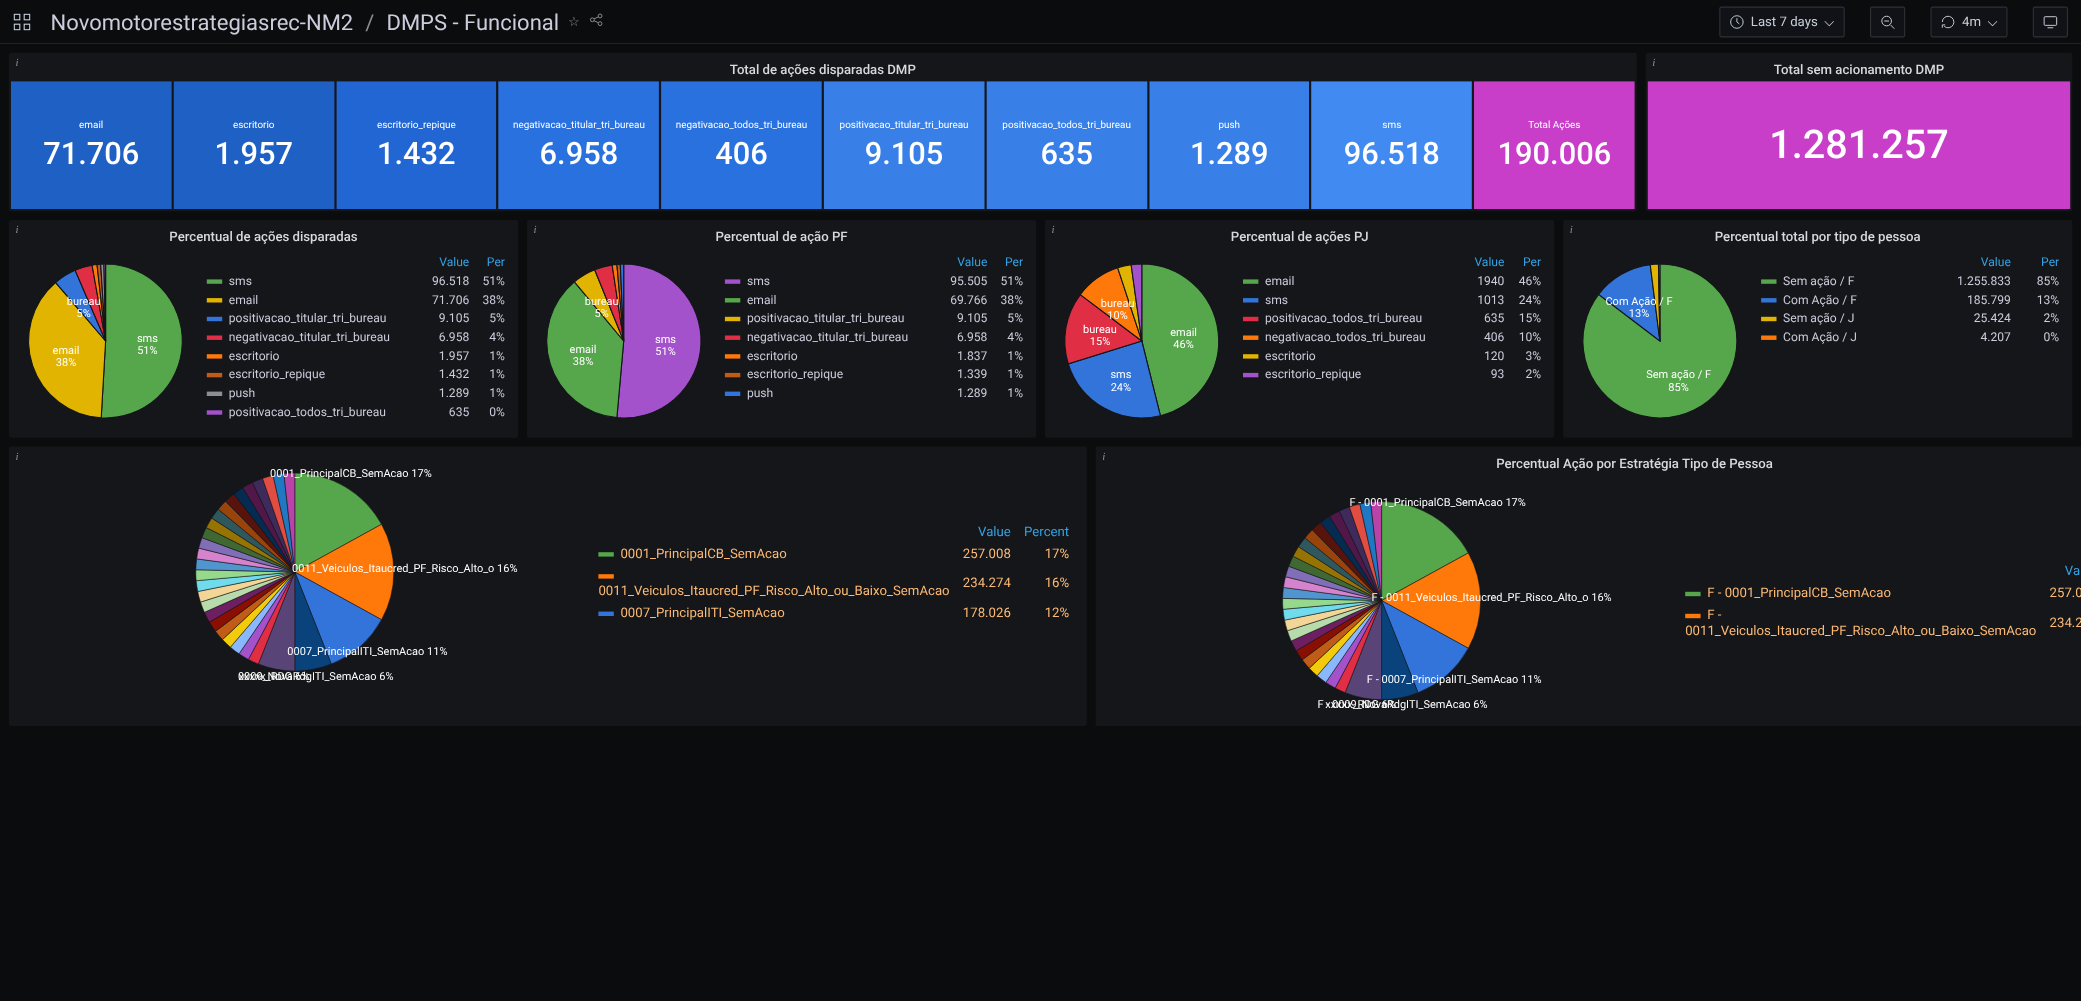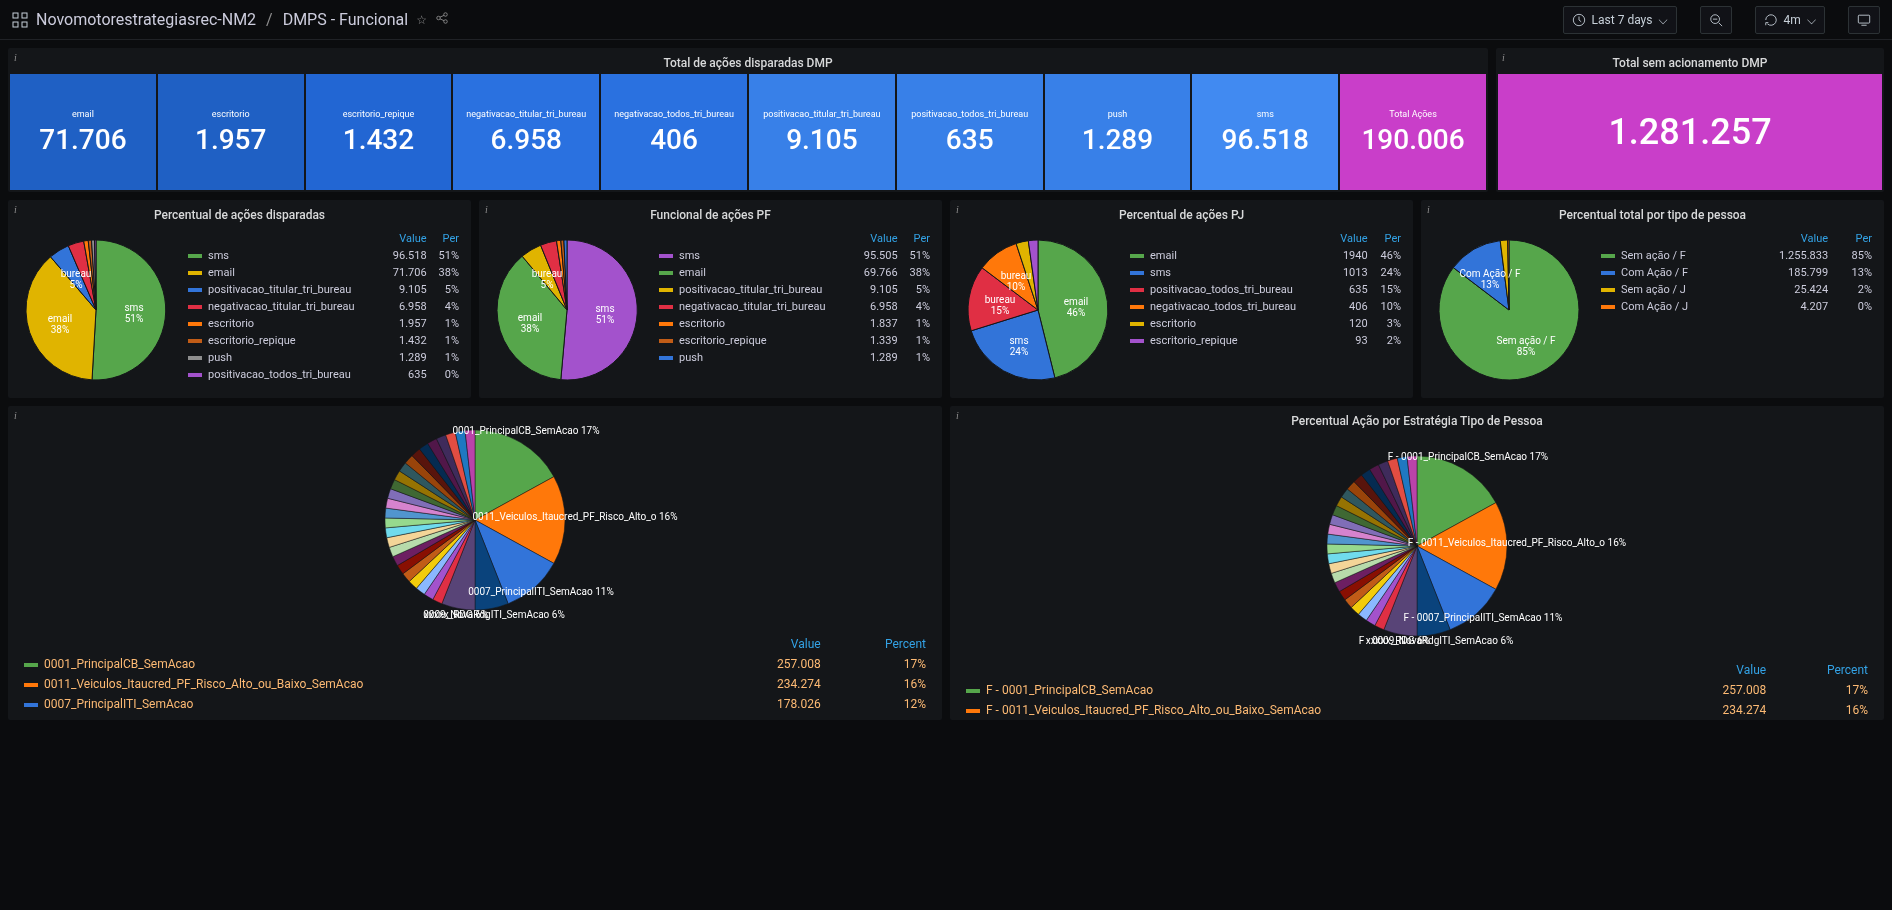--- a/index.html
+++ b/index.html
@@ -1,19 +1,19 @@
 <!DOCTYPE html>
 <html><head>
 <meta charset="utf-8">
 <style>
 html,body{margin:0;padding:0;background:#0b0c0e;color:#d8d9da;font-family:Roboto,Helvetica,Arial,sans-serif;font-size:12px;width:1892px}
 *{box-sizing:border-box}
 .top{display:flex;align-items:center;height:40px;padding:0 12px;border-bottom:1px solid #202226}
 .top svg{flex-shrink:0}
-.crumb{margin-left:8px;font-size:16px;color:#ccccdc}
+.crumb{margin-left:18px;font-size:20px;color:#ccccdc}
 .crumb span.sep{margin:0 6px;color:#8e8e8e}
 .top-right{margin-left:auto;display:flex;gap:23px}
 .tbtn{display:flex;align-items:center;height:28px;padding:0 8px;border:1px solid #2c3235;border-radius:2px;background:#111217;color:#c7d0d9;font-size:12px;gap:6px}
 .tico{display:inline-flex}
 .dash{padding:8px}
 .row{display:flex;gap:8px;margin-bottom:8px}
 .panel{background:#141619;border-radius:2px;position:relative;flex:1}
 .ptitle{text-align:center;font-size:12px;color:#d8d9da;padding:8px 0 4px;font-weight:500}
 .pinfo{position:absolute;top:4px;left:6px;color:#8e8e8e;font-size:10px;font-style:italic;font-family:serif}
 .stats{display:flex;gap:2px;padding:0 2px 2px}
@@ -29,21 +29,21 @@
 .piewrap{display:flex;padding:4px 8px 8px;gap:8px;align-items:flex-start}
 .piesvg{flex-shrink:0}
 .leg{flex:1;font-size:11px}
 .leg table{width:100%;border-collapse:collapse}
 .leg th{text-align:right;color:#33a2e5;font-weight:400;padding:2px 4px;font-size:11px}
 .leg th.l{text-align:left}
 .leg td{padding:2px 4px;color:#ccccdc;white-space:nowrap;overflow:hidden;text-overflow:ellipsis;max-width:180px}
 .leg td.r{text-align:right}
 .swatch{display:inline-block;width:14px;height:4px;margin-right:6px;vertical-align:middle}
 
-.bigpie{display:flex;flex-direction:column;align-items:center}
+.bigpie{display:flex;flex-direction:row;align-items:center}
 .bigpie .piesvg{margin:4px auto}
 .biglegend{width:100%;padding:0 10px}
 .biglegend table{width:100%;border-collapse:collapse}
 .biglegend th{text-align:right;color:#33a2e5;font-weight:400;padding:3px 6px}
 .biglegend th.l{text-align:left}
 .biglegend td{padding:3px 6px;color:#fdba74}
 .biglegend td.r{text-align:right}
 .star{color:#8e8e8e;margin-left:8px}
 text.pielbl{fill:#fff;font-size:10px}
 </style>
@@ -245,21 +245,21 @@
                   <td class="r">635</td>
                   <td class="r">0%</td>
                 </tr>
               </tbody>
             </table>
       </div>
     </div>
       </div>
       <div class="panel quarter">
     <span class="pinfo">i</span>
-    <div class="ptitle">Funcional de ações PF</div>
+    <div class="ptitle">Percentual de ação PF</div>
     <div class="piewrap">
       <svg class="piesvg" width="160" height="160">
             <path d="M80 80 L80.0 10.0 A70 70 0 1 1 73.8 149.7 Z" fill="#a352cc" stroke="#141619" stroke-width="1"></path>
             <path d="M80 80 L73.8 149.7 A70 70 0 0 1 35.2 26.2 Z" fill="#56a64b" stroke="#141619" stroke-width="1"></path>
             <path d="M80 80 L35.2 26.2 A70 70 0 0 1 53.6 15.2 Z" fill="#e0b400" stroke="#141619" stroke-width="1"></path>
             <path d="M80 80 L53.6 15.2 A70 70 0 0 1 69.5 10.8 Z" fill="#e02f44" stroke="#141619" stroke-width="1"></path>
             <path d="M80 80 L69.5 10.8 A70 70 0 0 1 73.8 10.3 Z" fill="#ff780a" stroke="#141619" stroke-width="1"></path>
             <path d="M80 80 L73.8 10.3 A70 70 0 0 1 76.9 10.1 Z" fill="#c15c17" stroke="#141619" stroke-width="1"></path>
             <path d="M80 80 L76.9 10.1 A70 70 0 0 1 80.0 10.0 Z" fill="#3274d9" stroke="#141619" stroke-width="1"></path>
             <text class="pielbl" x="118" y="82" text-anchor="middle">sms</text>

